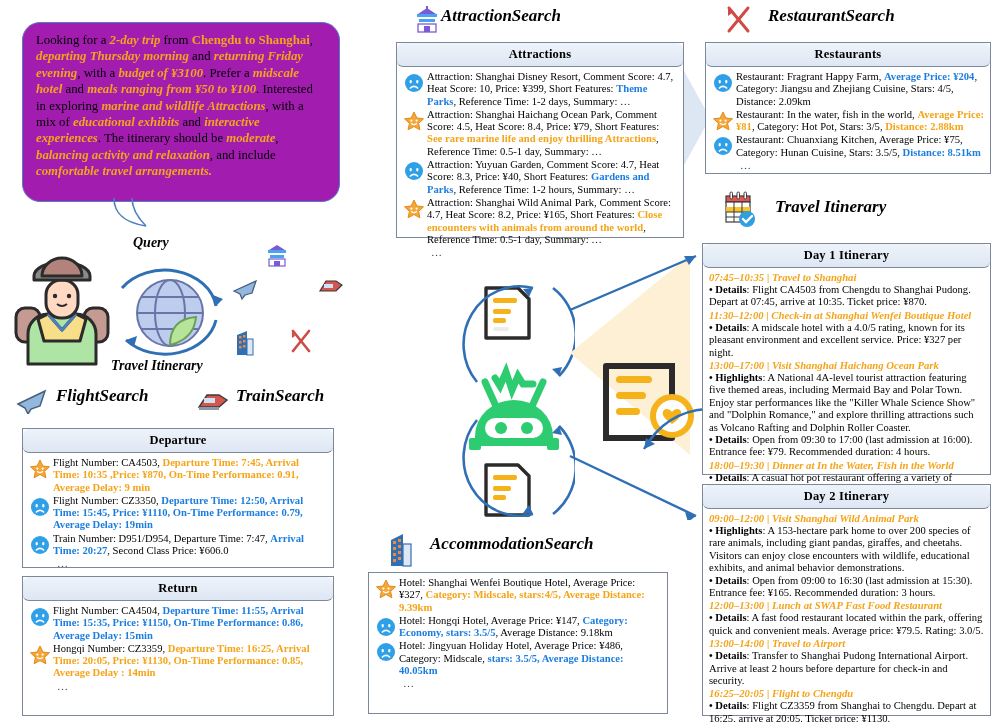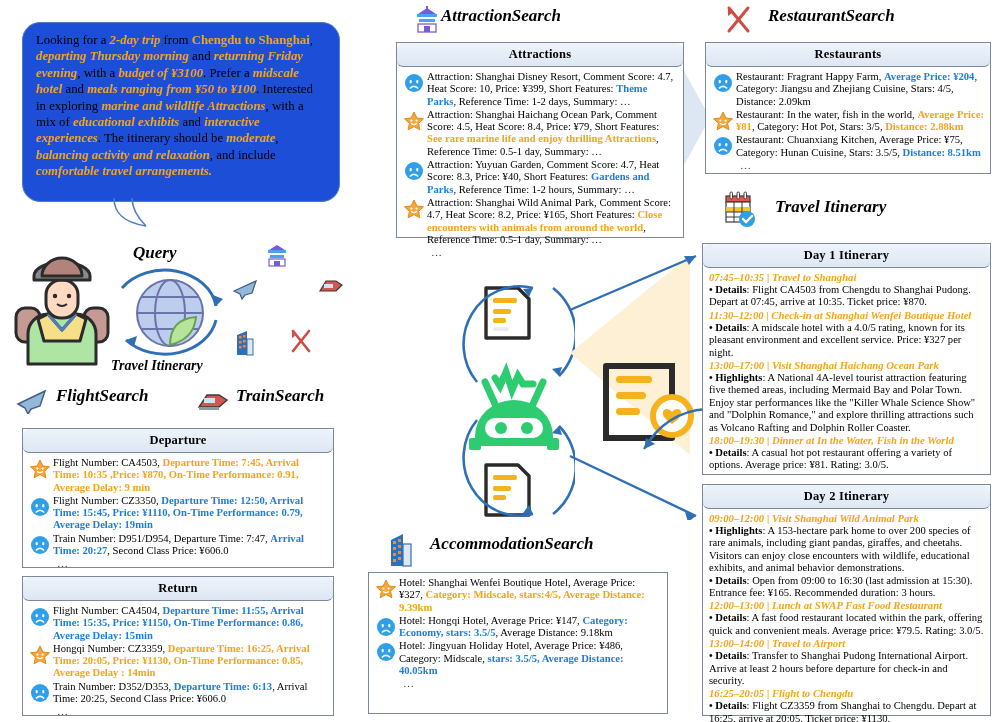--- a/index.html
+++ b/index.html
@@ -34,21 +34,21 @@
   .hl-blue{color:#1b7ddf;font-weight:bold;text-align:right;}
   .hl-orange{color:#f5a418;font-weight:bold;}
 
   
   .title{position:absolute;font-style:italic;font-weight:bold;font-size:17px;white-space:nowrap;}
   .ticon{position:absolute;}
 
   
   #bubble{
     position:absolute;left:22px;top:22px;width:318px;height:180px;
-    border:1.6px solid #4f7fc0;border-radius:18px;background:#1d4ed8;
+    border:1.6px solid #4f7fc0;border-radius:18px;background:#a21caf;
     box-sizing:border-box;padding:9px 13px 6px 13px;
   }
   #bubble .t{font-size:12.8px;line-height:16.4px;}
   .or{color:#f2a41c;font-style:italic;font-weight:bold;}
   .orb{color:#f2a41c;font-weight:bold;}
   #bubble-tail{position:absolute;left:112px;top:198px;width:36px;height:30px;}
 
   
   .it-time{color:#f5a418;font-weight:bold;font-style:italic;font-size:10.7px;line-height:13px;}
   .it-p{font-size:10.6px;line-height:12.4px;margin:0;}
@@ -78,21 +78,21 @@
     <path d="M34,62 l14,16 l14,-16" fill="none" stroke="#4f7fc0" stroke-width="3"></path>
     <rect x="32" y="28" width="32" height="38" rx="15" fill="#ffd9c2"></rect>
     <path d="M20,28 h56 v-4 a28,14 0 0 0 -56,0 z" fill="#8a8a8a"></path>
     <path d="M28,24 a20,18 0 0 1 40,0 z" fill="#b2837c"></path>
   </g>
   <circle cx="41" cy="44" r="2.2" fill="#2b2b2b"></circle>
   <circle cx="55" cy="44" r="2.2" fill="#2b2b2b"></circle>
   <path d="M43,52 q5,4 10,0" fill="none" stroke="#2b2b2b" stroke-width="2"></path>
 </svg>
 
-<div class="title" style="left:133px;top:243px;font-size:17px;">Query</div>
+<div class="title" style="left:133px;top:235px;font-size:14px;">Query</div>
 <div class="title" style="left:111px;top:358px;font-size:14px;">Travel Itinerary</div>
 
 <svg style="position:absolute;left:108px;top:258px;width:122px;height:108px" viewBox="0 0 122 108">
   <path d="M14,30 A52,42 0 0 1 108,48" fill="none" stroke="#2f6fb5" stroke-width="3"></path>
   <path d="M108,48 l-3,-11 l10,4 z" fill="#2f6fb5"></path>
   <path d="M108,62 A52,42 0 0 1 18,82" fill="none" stroke="#2f6fb5" stroke-width="3"></path>
   <path d="M18,82 l11,-4 l-3,11 z" fill="#2f6fb5"></path>
 </svg>
 
 <svg style="position:absolute;left:132px;top:275px;width:76px;height:76px" viewBox="0 0 76 76">
@@ -427,31 +427,20 @@
           <span class="row-icon">
             <svg width="22" height="21" viewBox="0 0 22 21">
     <path d="M11,1 l2.9,6 l6.6,.8 l-4.9,4.5 l1.3,6.5 l-5.9,-3.3 l-5.9,3.3 l1.3,-6.5 l-4.9,-4.5 l6.6,-.8 z" fill="#f5a73c" stroke="#e08c16" stroke-width="1"></path>
     <circle cx="8.4" cy="9.6" r="1.1" fill="#fff"></circle>
               <circle cx="13.6" cy="9.6" r="1.1" fill="#fff"></circle>
     <path d="M8.4,12.6 q2.6,2.2 5.2,0" fill="none" stroke="#fff" stroke-width="1.3" stroke-linecap="round"></path>
   </svg>
           </span>
           <span class="row-txt"><span>Hongqi Number: CZ3359, </span><span class="hl-orange">Departure Time: 16:25, Arrival Time: 20:05, Price: ¥1130, On-Time Performance: 0.85, Average Delay : 14min</span></span>
         </li>
-        <li class="row">
-          <span class="row-icon">
-            <svg width="20" height="20" viewBox="0 0 20 20">
-    <circle cx="10" cy="10" r="9" fill="#2f9fe8"></circle>
-    <rect x="5.6" y="7" width="2.2" height="3.4" rx="1.1" fill="#fff"></rect>
-    <rect x="12.2" y="7" width="2.2" height="3.4" rx="1.1" fill="#fff"></rect>
-    <path d="M6.4,15 q3.6,-3.4 7.2,0" fill="none" stroke="#fff" stroke-width="1.7" stroke-linecap="round"></path>
-  </svg>
-          </span>
-          <span class="row-txt"><span>Train Number: D352/D353, </span><span class="hl-blue">Departure Time: 6:13</span><span>, Arrival Time: 20:25, Second Class Price: ¥606.0</span></span>
-        </li>
       </ul>
     <div class="ellipsis">…</div>
   </div>
 </div>
 
 <div class="panel" style="left:368px;top:572px;width:300px;height:142px">
   <div class="panel-body">
       <ul class="rowlist">
         <li class="row">
           <span class="row-icon">
@@ -493,20 +482,21 @@
 
 <div class="panel" style="left:702px;top:243px;width:289px;height:232px">
   <div class="panel-head">Day 1 Itinerary</div>
   <div class="panel-body" style="padding:3px 6px">
       <div class="it-time">07:45–10:35 | Travel to Shanghai</div>
       <p class="it-p"><span class="bullet">• </span><b>Details</b><span>: Flight CA4503 from Chengdu to Shanghai Pudong. Depart at 07:45, arrive at 10:35. Ticket price: ¥870.</span></p>
       <div class="it-time">11:30–12:00 | Check-in at Shanghai Wenfei Boutique Hotel</div>
       <p class="it-p"><span class="bullet">• </span><b>Details</b><span>: A midscale hotel with a 4.0/5 rating, known for its pleasant environment and excellent service. Price: ¥327 per night.</span></p>
       <div class="it-time">13:00–17:00 | Visit Shanghai Haichang Ocean Park</div>
       <p class="it-p"><span class="bullet">• </span><b>Highlights</b><span>: A National 4A-level tourist attraction featuring five themed areas, including Mermaid Bay and Polar Town. Enjoy star performances like the "Killer Whale Science Show" and "Dolphin Romance," and explore thrilling attractions such as Volcano Rafting and Dolphin Roller Coaster.</span></p>
+      <p class="it-p"><span class="bullet">• </span><b>Details</b><span>: Open from 09:30 to 17:00 (last admission at 16:00). Entrance fee: ¥79. Recommended duration: 4 hours.</span></p>
       <div class="it-time">18:00–19:30 | Dinner at In the Water, Fish in the World</div>
       <p class="it-p"><span class="bullet">• </span><b>Details</b><span>: A casual hot pot restaurant offering a variety of options. Average price: ¥81. Rating: 3.0/5.</span></p>
     </div>
 </div>
 
 <div class="panel" style="left:702px;top:484px;width:289px;height:232px">
   <div class="panel-head">Day 2 Itinerary</div>
   <div class="panel-body" style="padding:3px 6px">
       <div class="it-time">09:00–12:00 | Visit Shanghai Wild Animal Park</div>
       <p class="it-p"><span class="bullet">• </span><b>Highlights</b><span>: A 153-hectare park home to over 200 species of rare animals, including giant pandas, giraffes, and cheetahs. Visitors can enjoy close encounters with wildlife, educational exhibits, and animal behavior demonstrations.</span></p>

